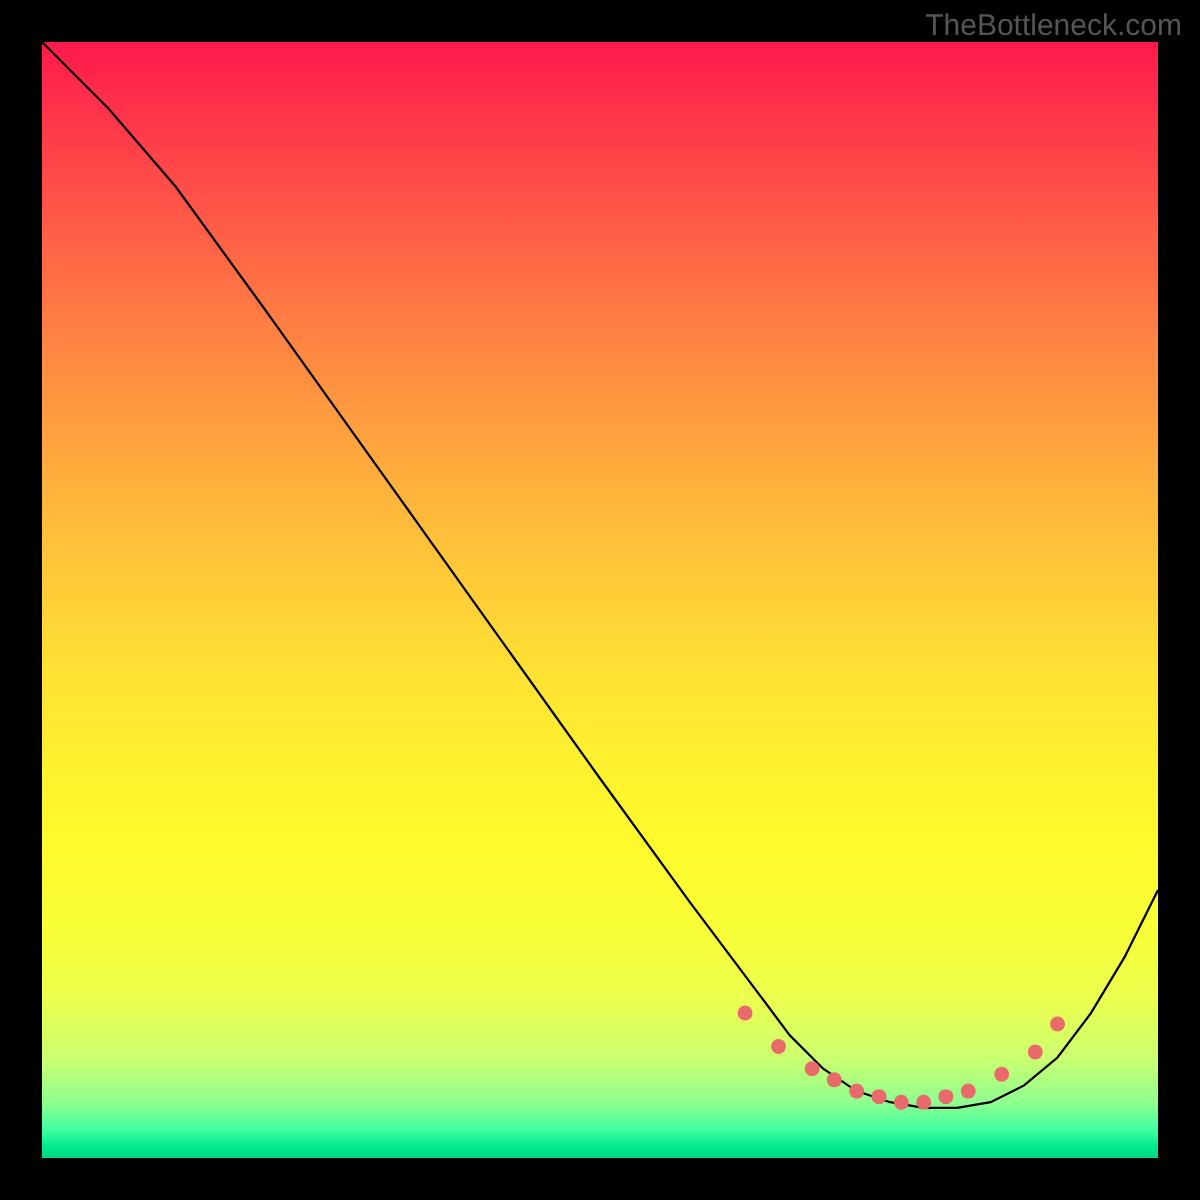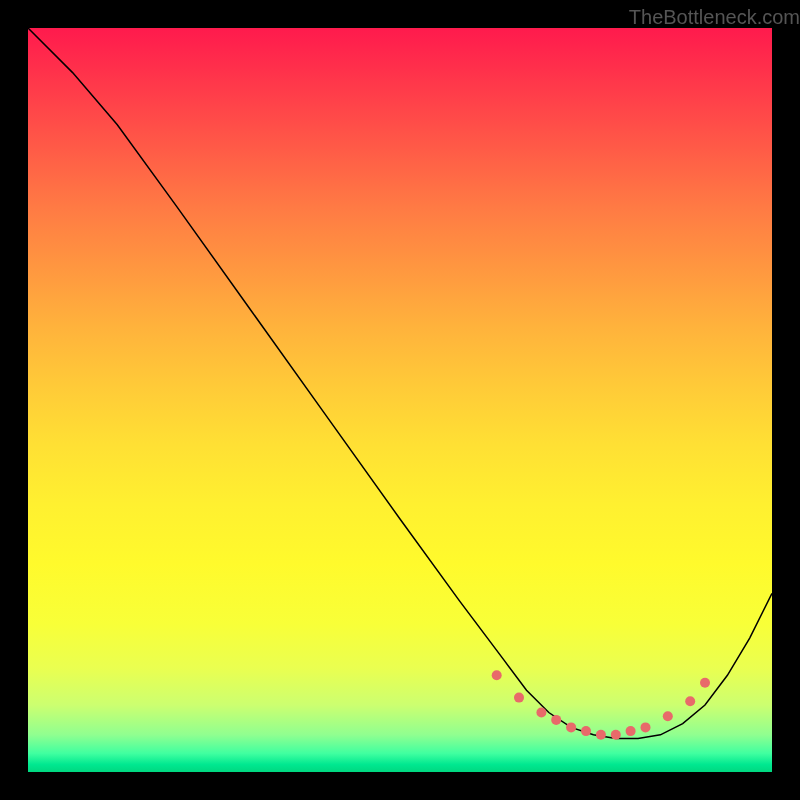--- a/index.html
+++ b/index.html
@@ -6,21 +6,21 @@
   body {
     width: 800px;
     height: 800px;
     background: #000;
     position: relative;
     font-family: Arial, sans-serif;
   }
   .watermark {
     position: absolute;
     top: 6px;
-    right: 0;
+    right: 12px;
     color: #555;
     font-size: 20px;
     z-index: 10;
   }
   .chart-container {
     position: absolute;
     top: 28px;
     left: 28px;
     width: 744px;
     height: 744px;

